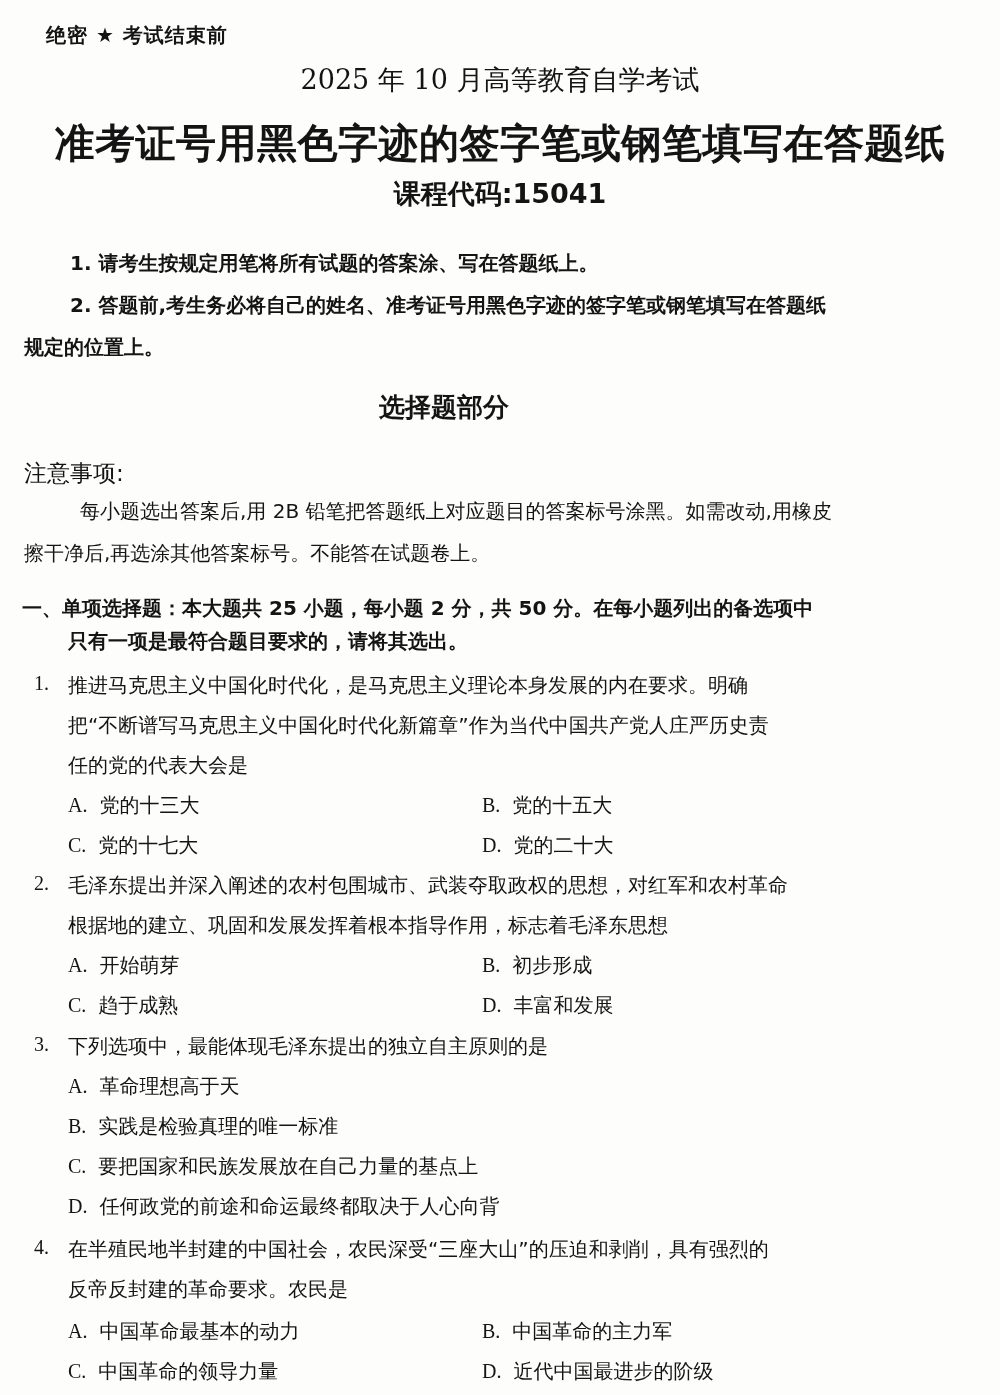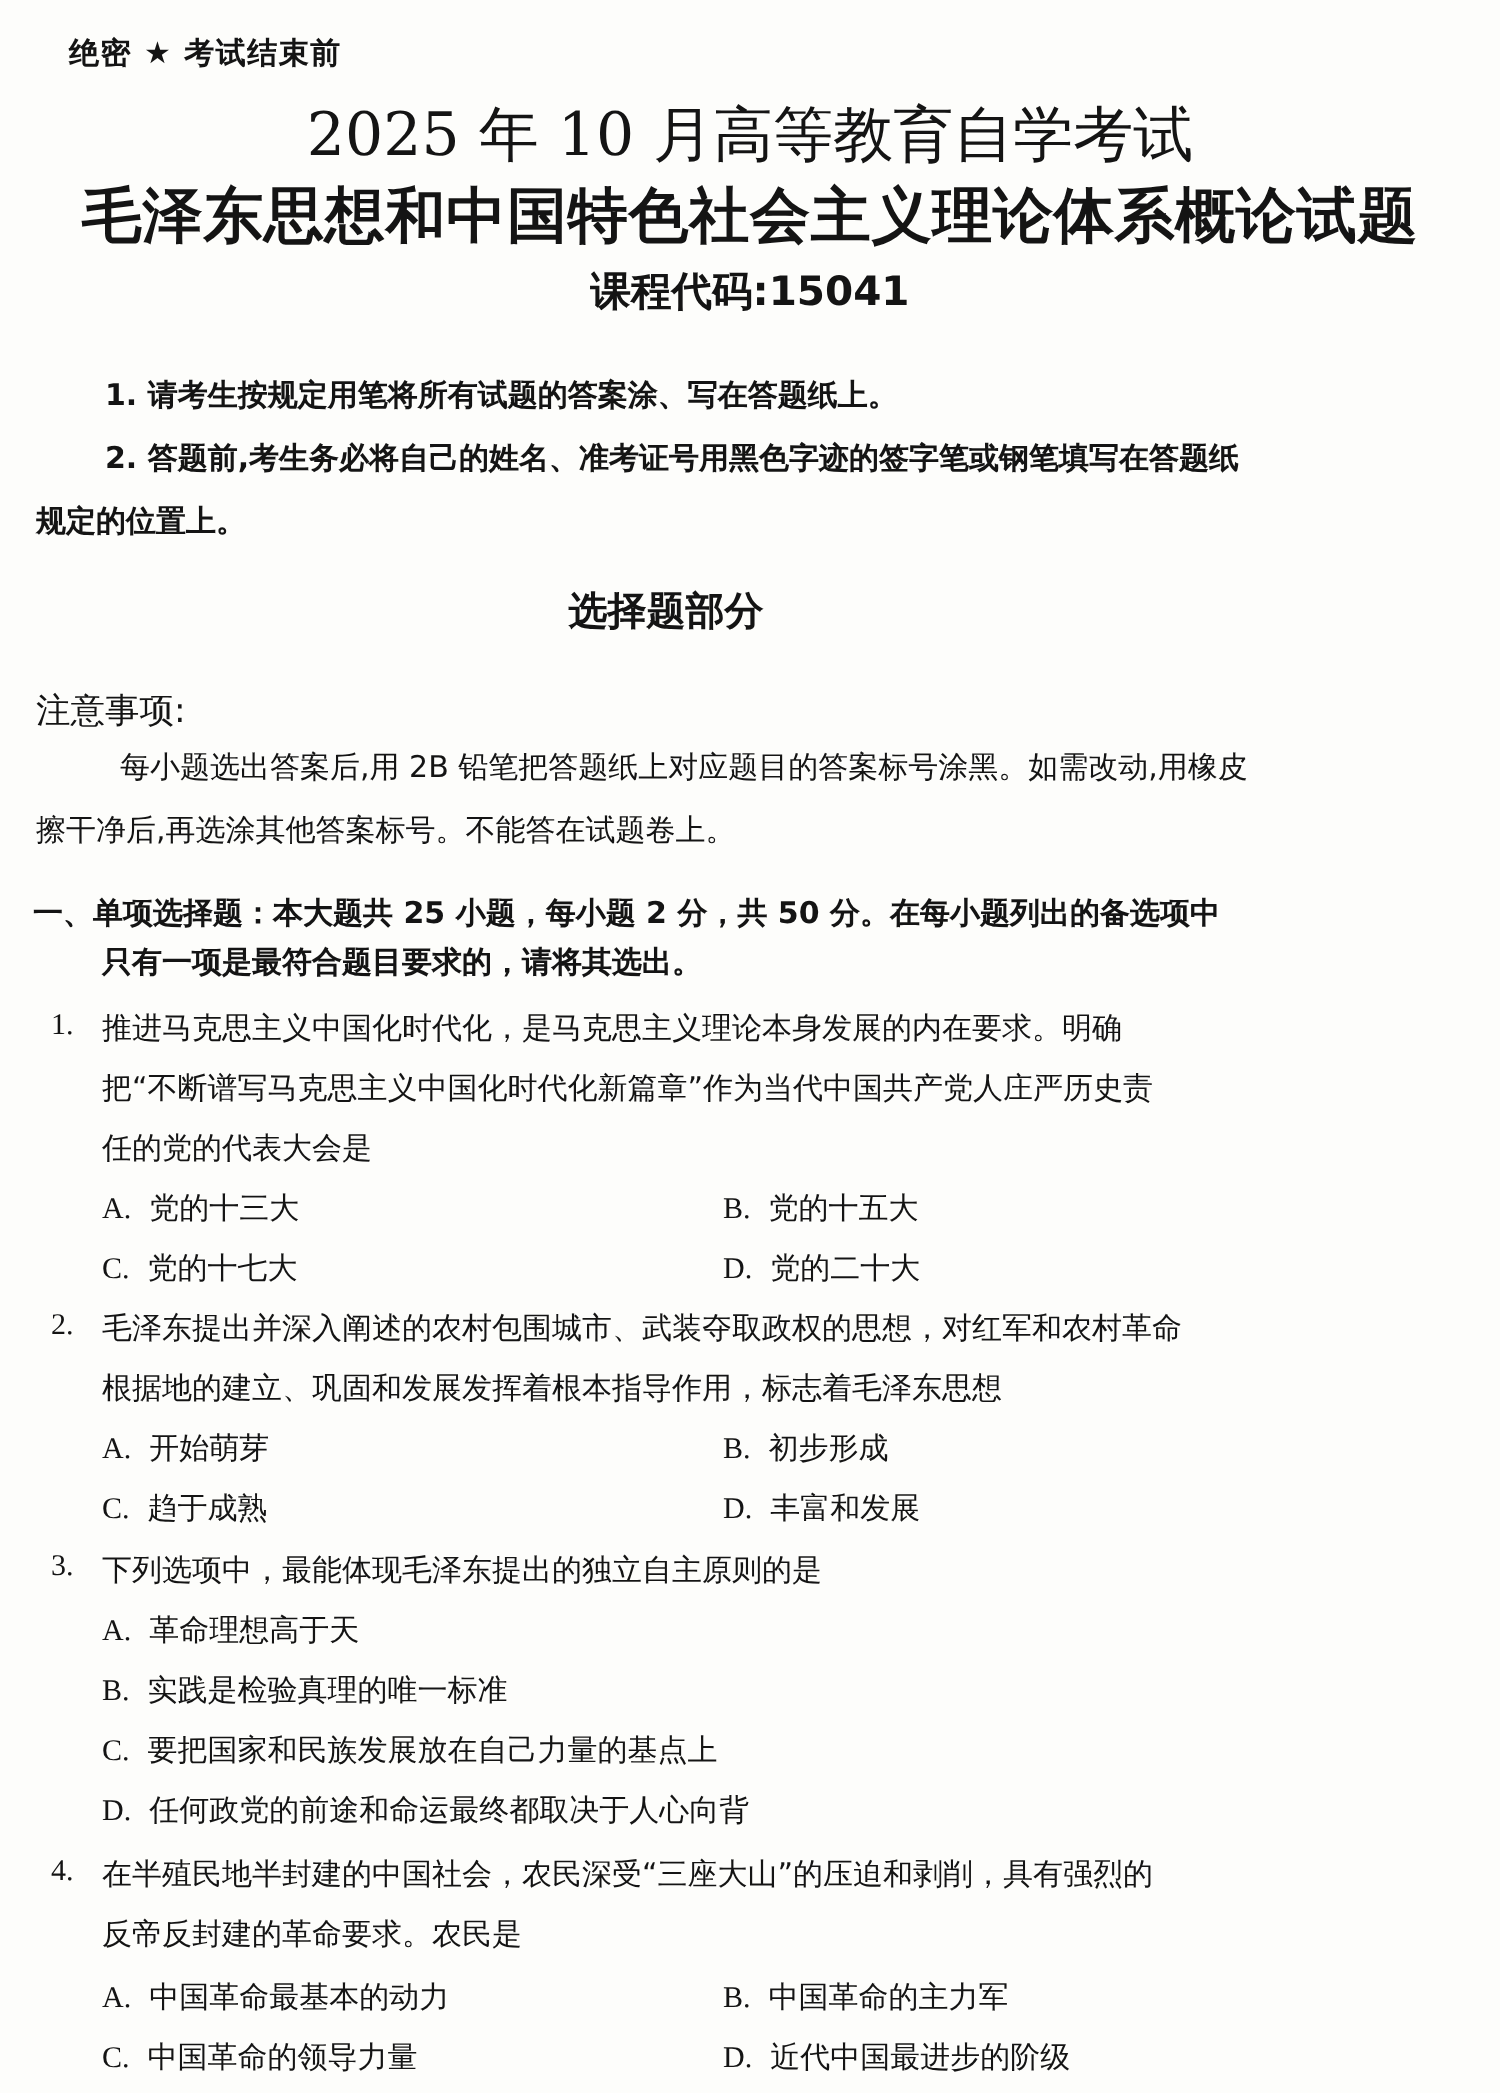--- a/index.html
+++ b/index.html
@@ -5,39 +5,39 @@
   html, body { margin:0; padding:0; }
   body {
     width:1000px; height:1395px; overflow:hidden;
     background:#fdfdfb;
     color:#141414;
     font-family: "DejaVu Sans", "Liberation Sans", sans-serif;
     position:relative;
   }
   .abs { position:absolute; white-space:nowrap; }
   .confidential { left:24px; top:22px; font-size:20px; font-weight:bold; letter-spacing:1px;margin-left:22px; }
-  .exam-title { left:0; width:1000px; text-align:center; top:62px; font-size:40px; font-family:"DejaVu Serif", "Liberation Serif", serif; letter-spacing:0px; }
+  .exam-title { left:0; width:1000px; text-align:center; top:62px; font-size:27px; font-family:"DejaVu Serif", "Liberation Serif", serif; letter-spacing:0px; }
   .subject-title { left:0; width:1000px; text-align:center; top:116px; font-size:40px; font-weight:bold; letter-spacing:0.5px; }
   .course-code { left:0; width:1000px; text-align:center; top:176px; font-size:27px; font-weight:bold; }
   .instr { font-size:20px; font-weight:bold; }
   .section-title { left:0; width:888px; text-align:center; top:390px; font-size:26px; font-weight:bold; }
   .note-head { left:24px; top:458px; font-size:23px; font-weight:normal; }
   .note-body { font-size:20px; }
   .part-head { font-size:20px; font-weight:bold; }
   .q { font-size:20px; }
   .opt { font-size:20px; }
   .opt-letter { font-family:"Liberation Serif", "DejaVu Serif", serif; margin-right:12px; }
   .qnum { font-family:"Liberation Serif", "DejaVu Serif", serif; }
 </style>
 </head>
 <body>
 
 <div class="abs confidential">绝密 ★ 考试结束前</div>
 <div class="abs exam-title">2025 年 10 月高等教育自学考试</div>
-<div class="abs subject-title">毛泽东思想和中国特色社会主义理论体系概论试题</div>
+<div class="abs subject-title">准考证号用黑色字迹的签字笔或钢笔填写在答题纸</div>
 <div class="abs course-code">课程代码:15041</div>
 
 <div class="abs instr" style="left:70px; top:250px;">1. 请考生按规定用笔将所有试题的答案涂、写在答题纸上。</div>
 <div class="abs instr" style="left:70px; top:292px;">2. 答题前,考生务必将自己的姓名、准考证号用黑色字迹的签字笔或钢笔填写在答题纸</div>
 <div class="abs instr" style="left:24px; top:334px;">规定的位置上。</div>
 
 <div class="abs section-title">选择题部分</div>
 <div class="abs note-head">注意事项:</div>
 <div class="abs note-body" style="left:80px; top:498px;">每小题选出答案后,用 2B 铅笔把答题纸上对应题目的答案标号涂黑。如需改动,用橡皮</div>
 <div class="abs note-body" style="left:24px; top:540px;">擦干净后,再选涂其他答案标号。不能答在试题卷上。</div>

